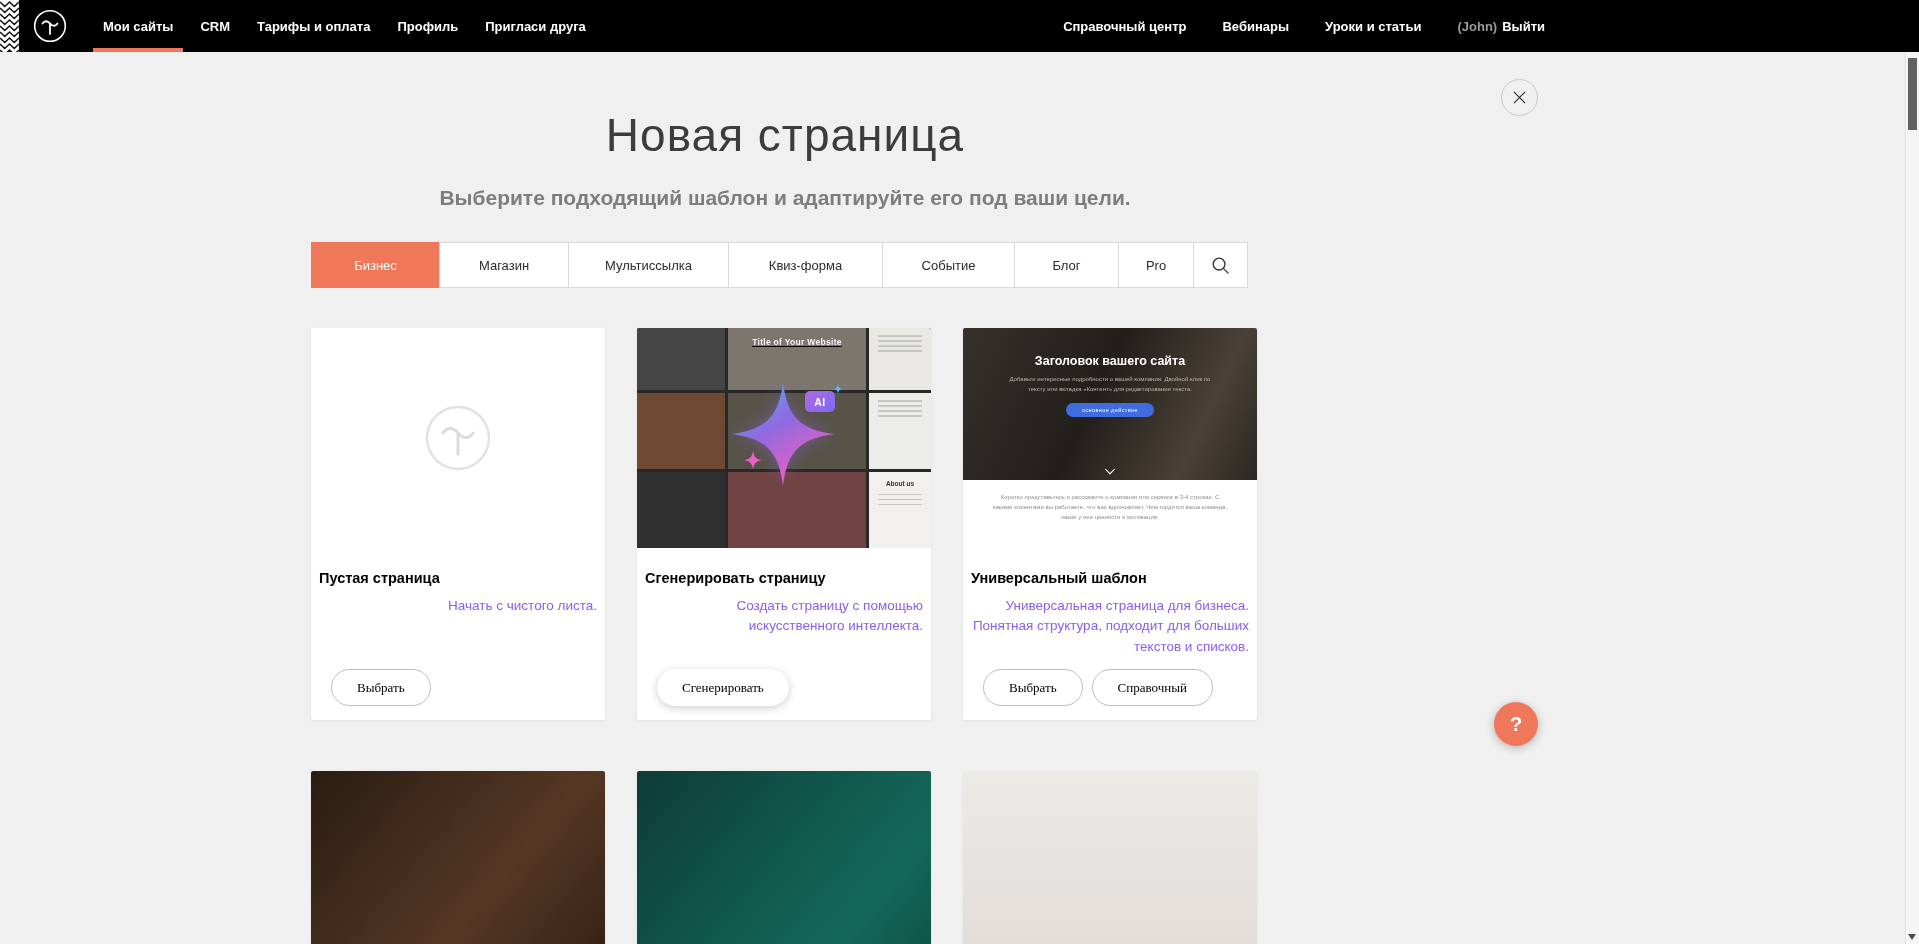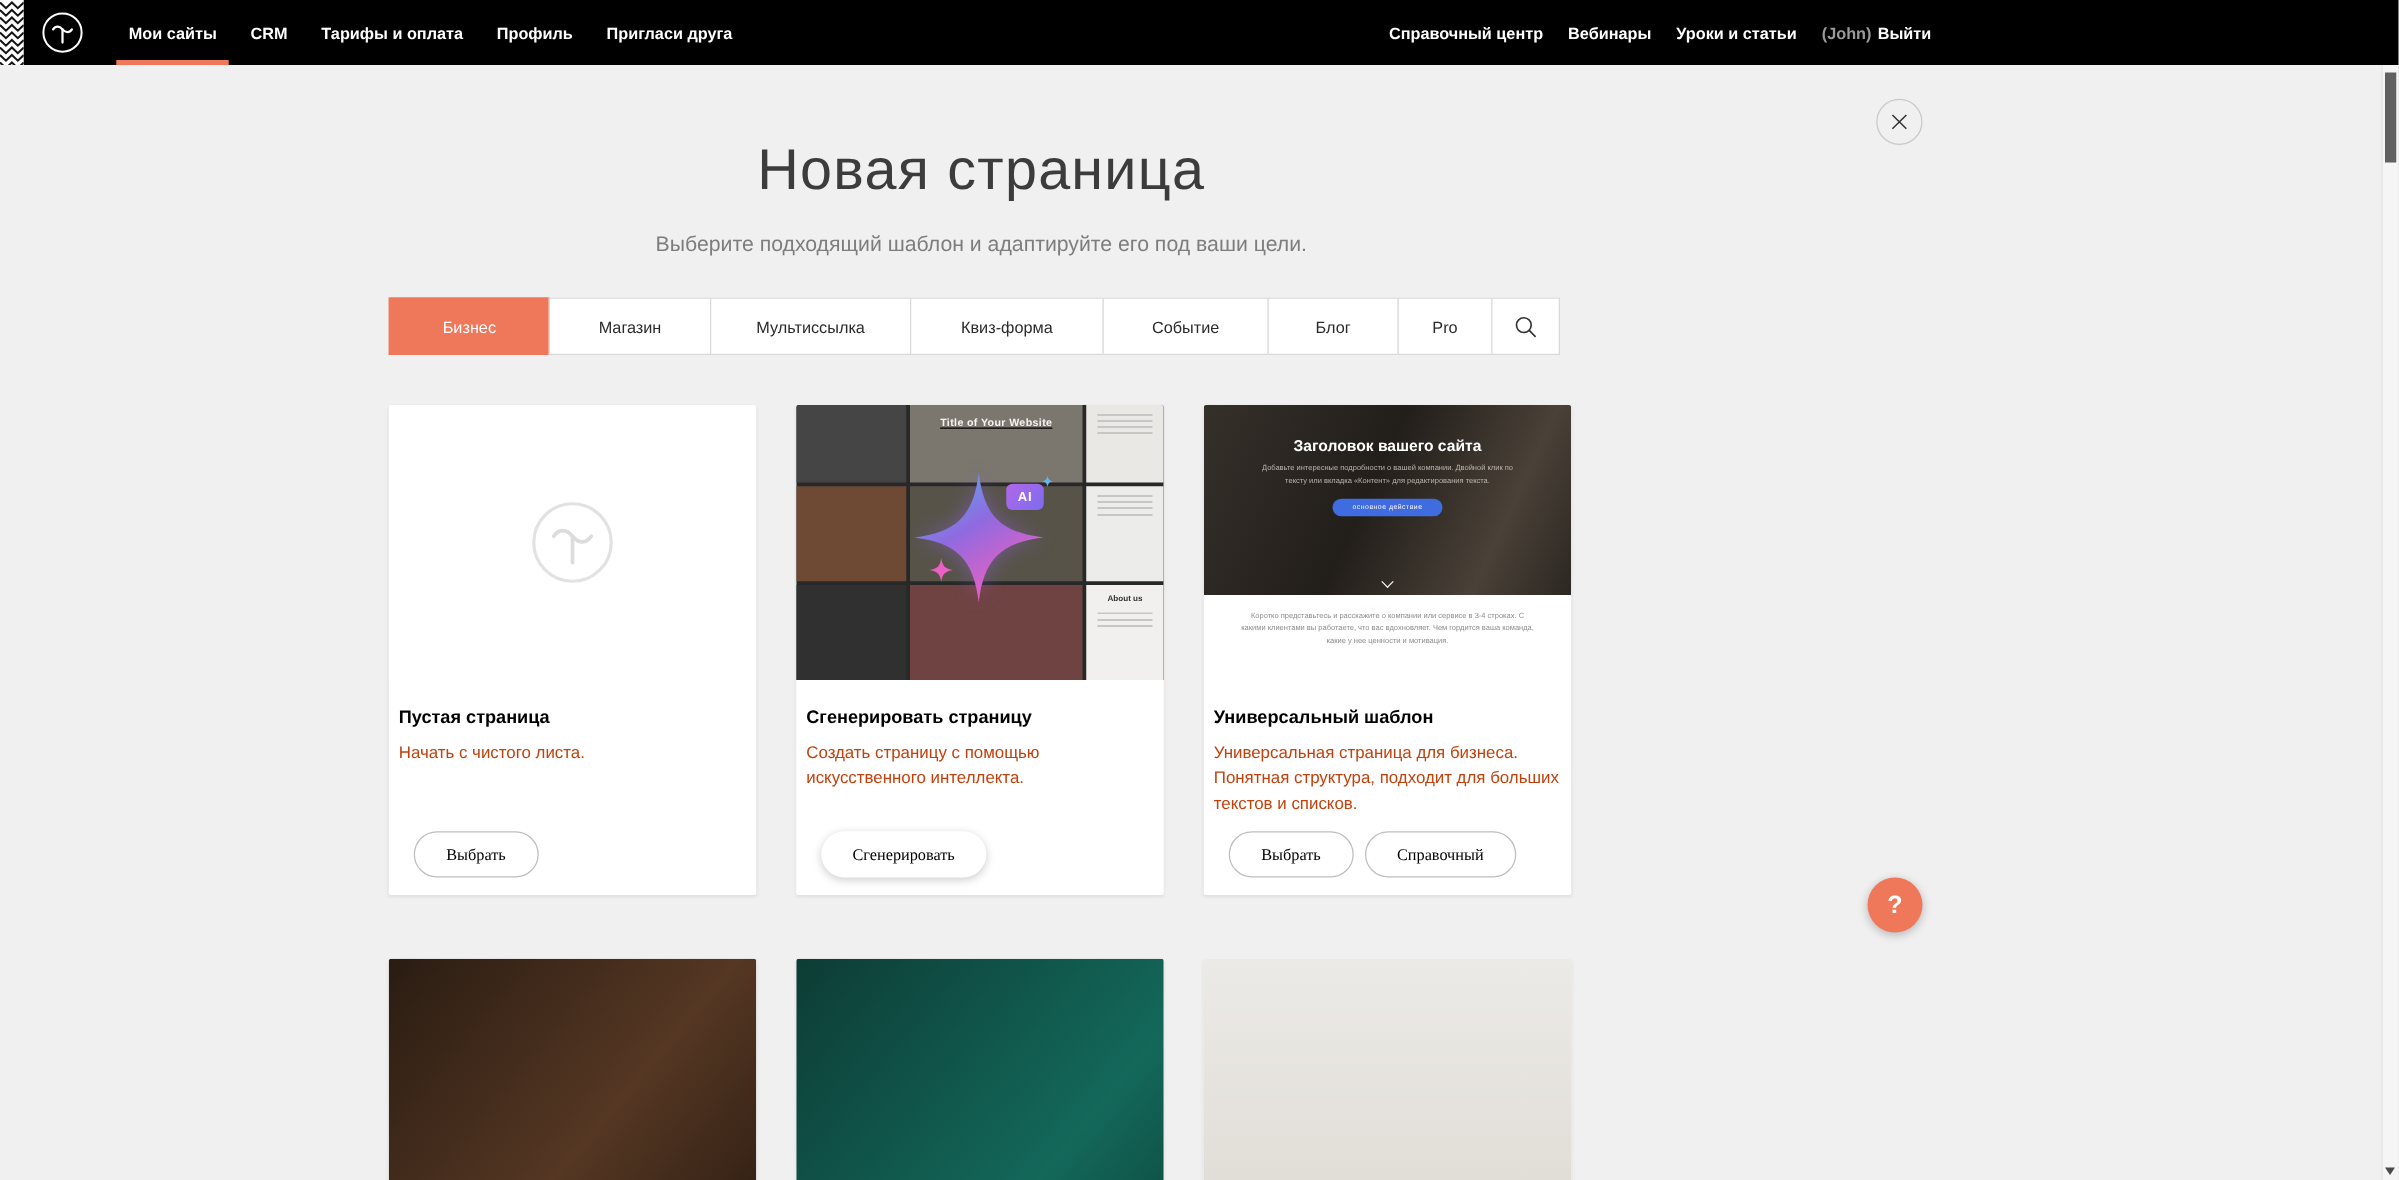--- a/index.html
+++ b/index.html
@@ -16,57 +16,57 @@
   .zigzag { position:absolute; left:0; top:0; width:19px; height:52px; background:#fff; }
   .logo { margin-left:33px; width:34px; height:34px; flex:0 0 auto; cursor:pointer; }
   .nav-left { display:flex; align-items:center; height:100%; margin-left:36px; gap:27px; }
   .nav-item {
     color:#fff; font-size:13px; font-weight:bold; height:100%;
     display:flex; align-items:center; position:relative; cursor:pointer; white-space:nowrap;
   }
   .nav-item.active::after {
     content:""; position:absolute; left:-10px; right:-10px; bottom:0; height:4px; background:#f0785a;
   }
-  .nav-right { position:absolute; right:374px; top:0; height:100%; display:flex; align-items:flex-start; gap:20px; }
+  .nav-right { position:absolute; right:374px; top:0; height:100%; display:flex; align-items:flex-start; gap:36px; }
   .nav-right .nav-item::after { display:none; }
   .user-name { color:#9a9a9a; font-weight:bold; margin-right:5px; }
   
   .main { padding-top:52px; }
   .close-btn {
     position:absolute; left:1501px; top:79px; width:37px; height:37px; border-radius:50%;
     border:1px solid #c9c9c9; background:transparent; display:flex; align-items:center;
     justify-content:center; cursor:pointer; z-index:15;
   }
   .content { width:948px; margin-left:311px; }
   .page-title {
     margin:56px 0 0; text-align:center; font-size:46px; font-weight:300;
     color:#3c3c3c; letter-spacing:1px;
   }
-  .page-subtitle { margin:24px 0 0; text-align:center; font-size:17px; color:#7d7d7d; font-weight:400; }
+  .page-subtitle { margin:24px 0 0; text-align:center; font-size:21px; color:#7d7d7d; font-weight:700; }
   
   .tabs { margin-top:32px; display:flex; height:46px; width:944px; }
   .tab {
     box-sizing:border-box; flex:0 0 auto; border:1px solid #d9d9d9; margin-left:-1px;
     background:#fff; display:flex; align-items:center; justify-content:center;
     font-size:13px; color:#2b2b2b; cursor:pointer; white-space:nowrap;
   }
   .tab:first-child { margin-left:0;text-align:right; }
   .tab.active { background:#f0785a; border-color:#f0785a; color:#fff; }
   
   .grid { margin-top:40px; display:grid; grid-template-columns:repeat(3,294px); column-gap:32px; row-gap:51px; width:948px; }
   .card {
     position:relative; background:#fff; height:392px; border-radius:2px; overflow:hidden;
     box-shadow:0 1px 3px rgba(0,0,0,.07);
   }
   .preview { height:220px; position:relative; overflow:hidden; cursor:pointer; }
   .preview-blank { background:#fff; display:flex; align-items:center; justify-content:center; }
   .watermark { width:68px; height:68px; }
   .card-body { padding:22px 8px 0; }
   .card-title { font-size:14.5px; font-weight:bold; color:#000; margin:0; }
-  .card-desc { font-size:13.5px; color:#c2410c; margin:10px 0 0; line-height:1.5; }
+  .card-desc { font-size:13.5px; color:#8b5cf6; margin:10px 0 0; line-height:1.5;text-align:right; }
   .card-actions { position:absolute; left:20px; bottom:14px; display:flex; gap:9px; }
   .pill {
     height:37px; padding:0 25px; border-radius:20px; border:1px solid #bdbdbd; background:#fff;
     font-size:13px; color:#000; cursor:pointer; font-family:Liberation Serif, serif;
   }
   .pill.raised { border:none; box-shadow:0 2px 8px rgba(0,0,0,.2); }
   
   .preview-ai { background:#282828; display:grid; grid-template-columns:88px 1fr 62px; grid-template-rows:62px 76px 1fr; gap:3px; }
   .tile { overflow:hidden; }
   .t1{background:#454545;} .t2{background:#7b766e; text-align:center;text-decoration:underline;}

